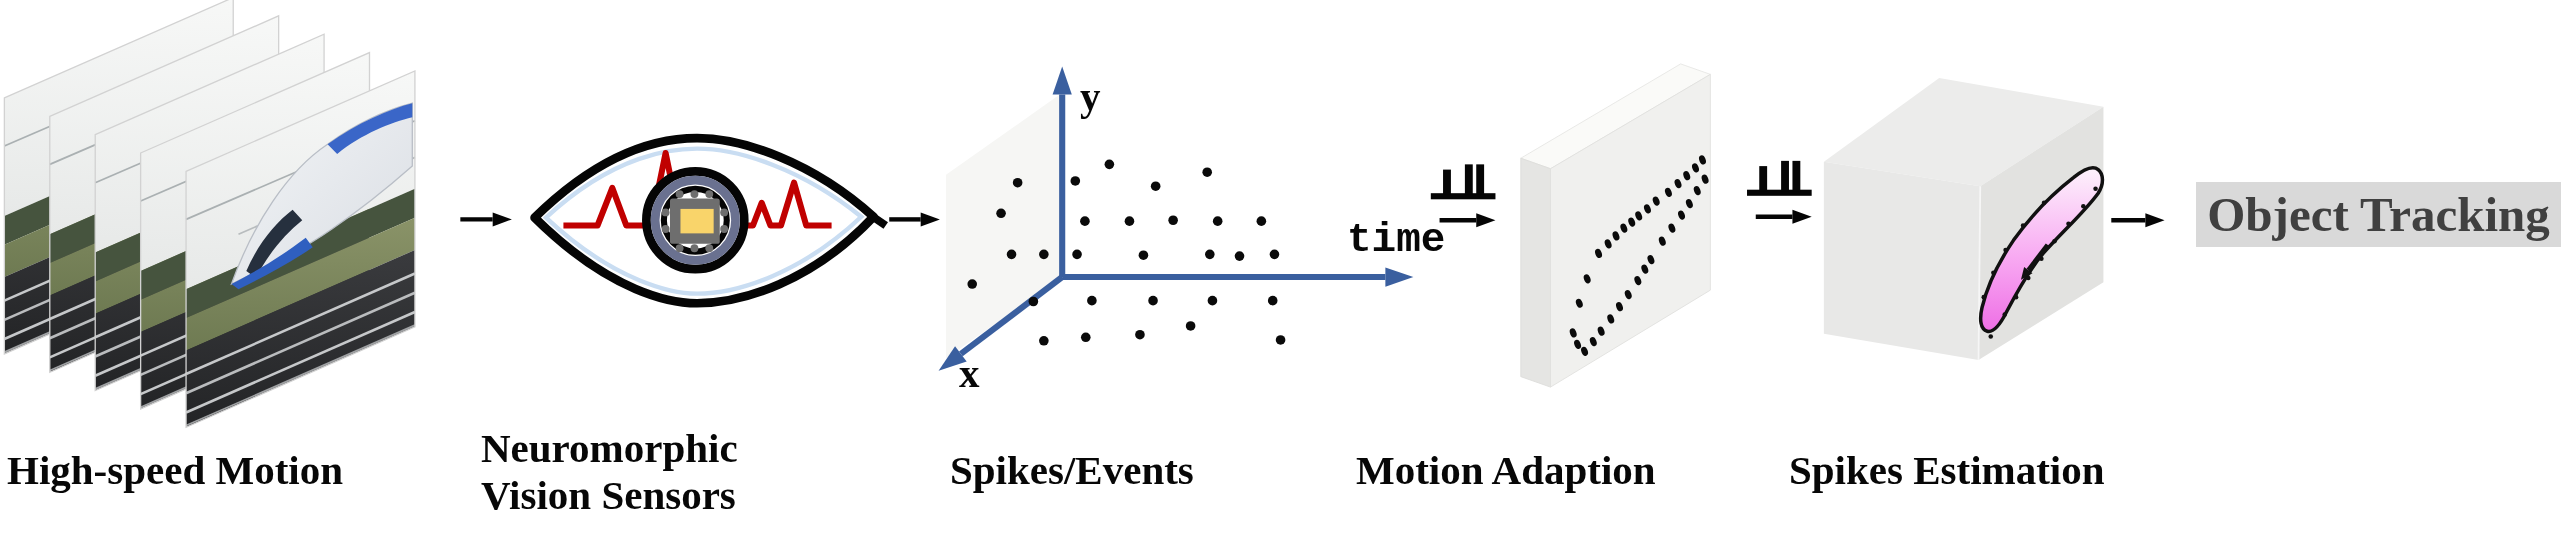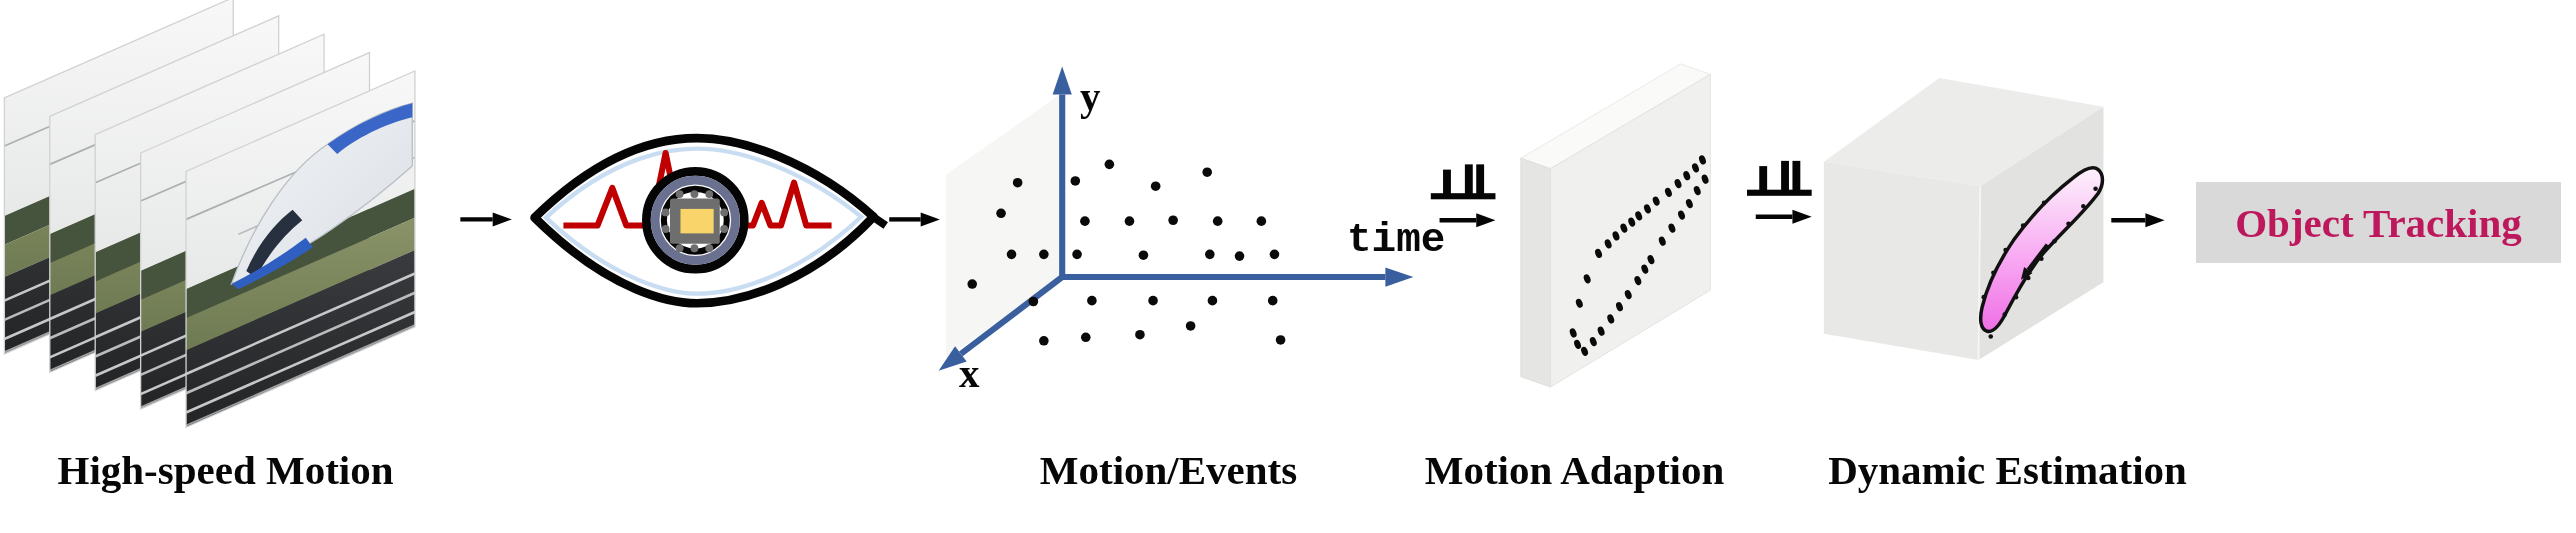--- a/index.html
+++ b/index.html
@@ -1,26 +1,26 @@
 <!DOCTYPE html>
 <html style="--axis-blue: #3a5f9f; --waveform-red: #c00000; --eye-inner-blue: #c9ddf2; --pupil-ring-slate: #6a7190; --chip-gray: #6e6e6e; --chip-core-yellow: #f9d46a; --blob-pink-light: #fcf0fb; --blob-pink-dark: #ee6fe5; --object-tracking-bg: #d9d9d9; --dot-black: #0a0a0a;font-size:14px"><head>
 <meta charset="utf-8">
 <style>
   html,body{margin:0;padding:0;background:#ffffff;}
   #root{position:relative;width:2576px;height:534px;background:#ffffff;overflow:hidden;
         font-family:"Liberation Serif","DejaVu Serif",serif;}
   svg{position:absolute;left:0;top:0;}
   .label{position:absolute;font-weight:700;font-size:41px;color:#070707;
-         text-align:center;white-space:nowrap;line-height:1.15;}
+         white-space:nowrap;line-height:1.15;}
   .label-2line{line-height:47px;}
   .axis-label{position:absolute;font-weight:700;font-size:41px;color:#070707;white-space:nowrap;}
-  .ot-box{position:absolute;left:2196px;top:182px;width:365px;height:81px;
+  .ot-box{position:absolute;left:2196px;top:182px;width:365px;height:65px;
           background:var(--object-tracking-bg,#d9d9d9);
           display:flex;align-items:center;justify-content:center;
-          font-weight:700;font-size:41px;color:#be185d;}
+          font-weight:700;font-size:49px;color:#404040;}
   
   .axis-line{stroke:var(--axis-blue,#3a5f9f);stroke-width:7;fill:none;}
   .axis-head{fill:var(--axis-blue,#3a5f9f);}
   .wave-path{stroke:var(--waveform-red,#c00000);stroke-width:7;fill:none;stroke-linejoin:round;}
   .eye-outline{fill:#ffffff;stroke:#050505;stroke-width:10;stroke-linejoin:round;}
   .eye-blue{fill:none;stroke:var(--eye-inner-blue,#c9ddf2);stroke-width:5;}
   .slate-ring{fill:none;stroke:var(--pupil-ring-slate,#6a7190);stroke-width:10;}
   .chipbody{fill:var(--chip-gray,#6e6e6e);}
   .chipcore{fill:var(--chip-core-yellow,#f9d46a);}
   .arrow-shaft{stroke:#050505;stroke-width:5;fill:none;}
@@ -262,26 +262,30 @@
           <circle cx="2340" cy="232" r="2.6"></circle>
     </g>
     <line x1="2344" y1="280" x2="2322" y2="309" stroke="#111111" stroke-width="5" marker-end="url(#mk-black-sm)"></line>
   </g>
 
   <line class="arrow-shaft" x1="2417" y1="252" x2="2456" y2="252" marker-end="url(#mk-black)"></line>
 </svg>
 
 <div class="label" style="left:7px;top:447px;width:437px;">High-speed Motion</div>
 
-
-<div class="label" style="left:950px;top:447px;width:437px;">Motion/Events</div>
+<div class="label label-2line" style="left:481px;top:425px;width:437px;">
+  <div>Neuromorphic</div>
+  <div>Vision Sensors</div>
+</div>
+
+<div class="label" style="left:950px;top:447px;width:437px;">Spikes/Events</div>
 
 <div class="label" style="left:1356px;top:447px;width:437px;">Motion Adaption</div>
 
-<div class="label" style="left:1789px;top:447px;width:437px;">Dynamic Estimation</div>
+<div class="label" style="left:1789px;top:447px;width:437px;">Spikes Estimation</div>
 
 <div class="axis-label" style="left:1080px;top:72px;">y</div>
 <div class="axis-label" style="left:959px;top:349px;">x</div>
 <div class="axis-label" style="left:1347px;top:217px;font-family:Liberation Mono, monospace;">time</div>
 
 <div class="ot-box">
   <span>Object Tracking</span>
 </div>
 
 </div>

